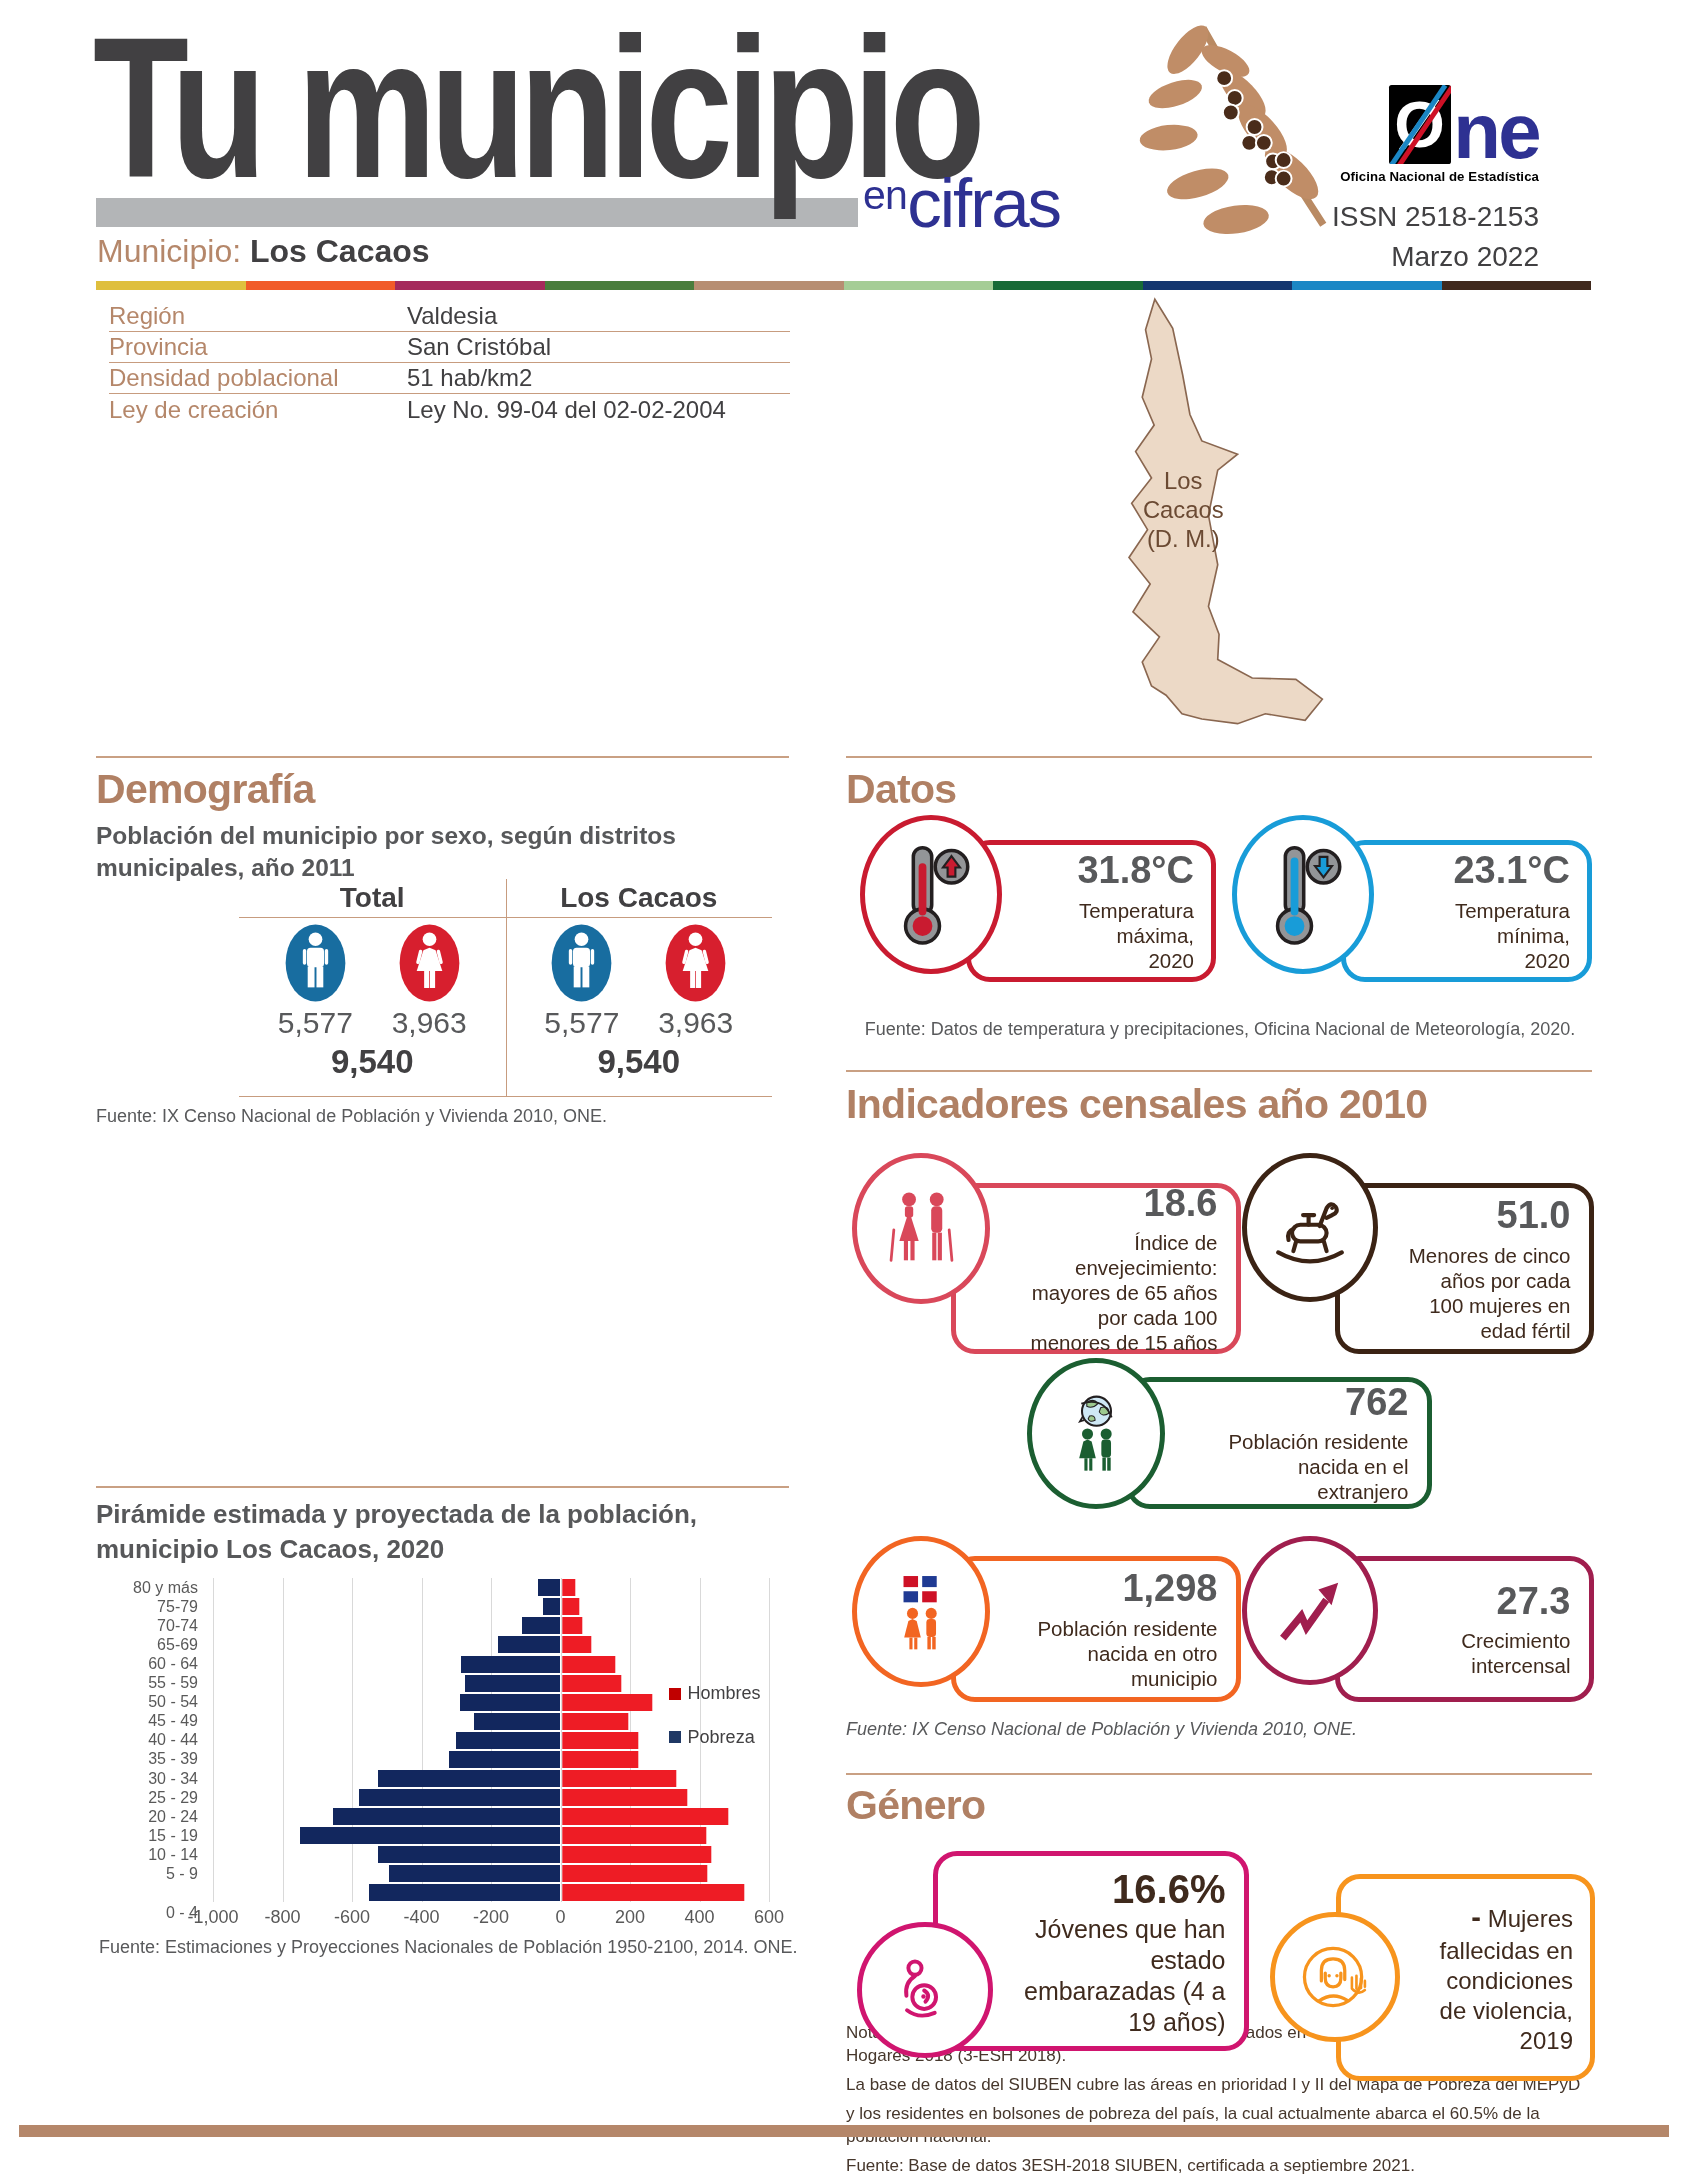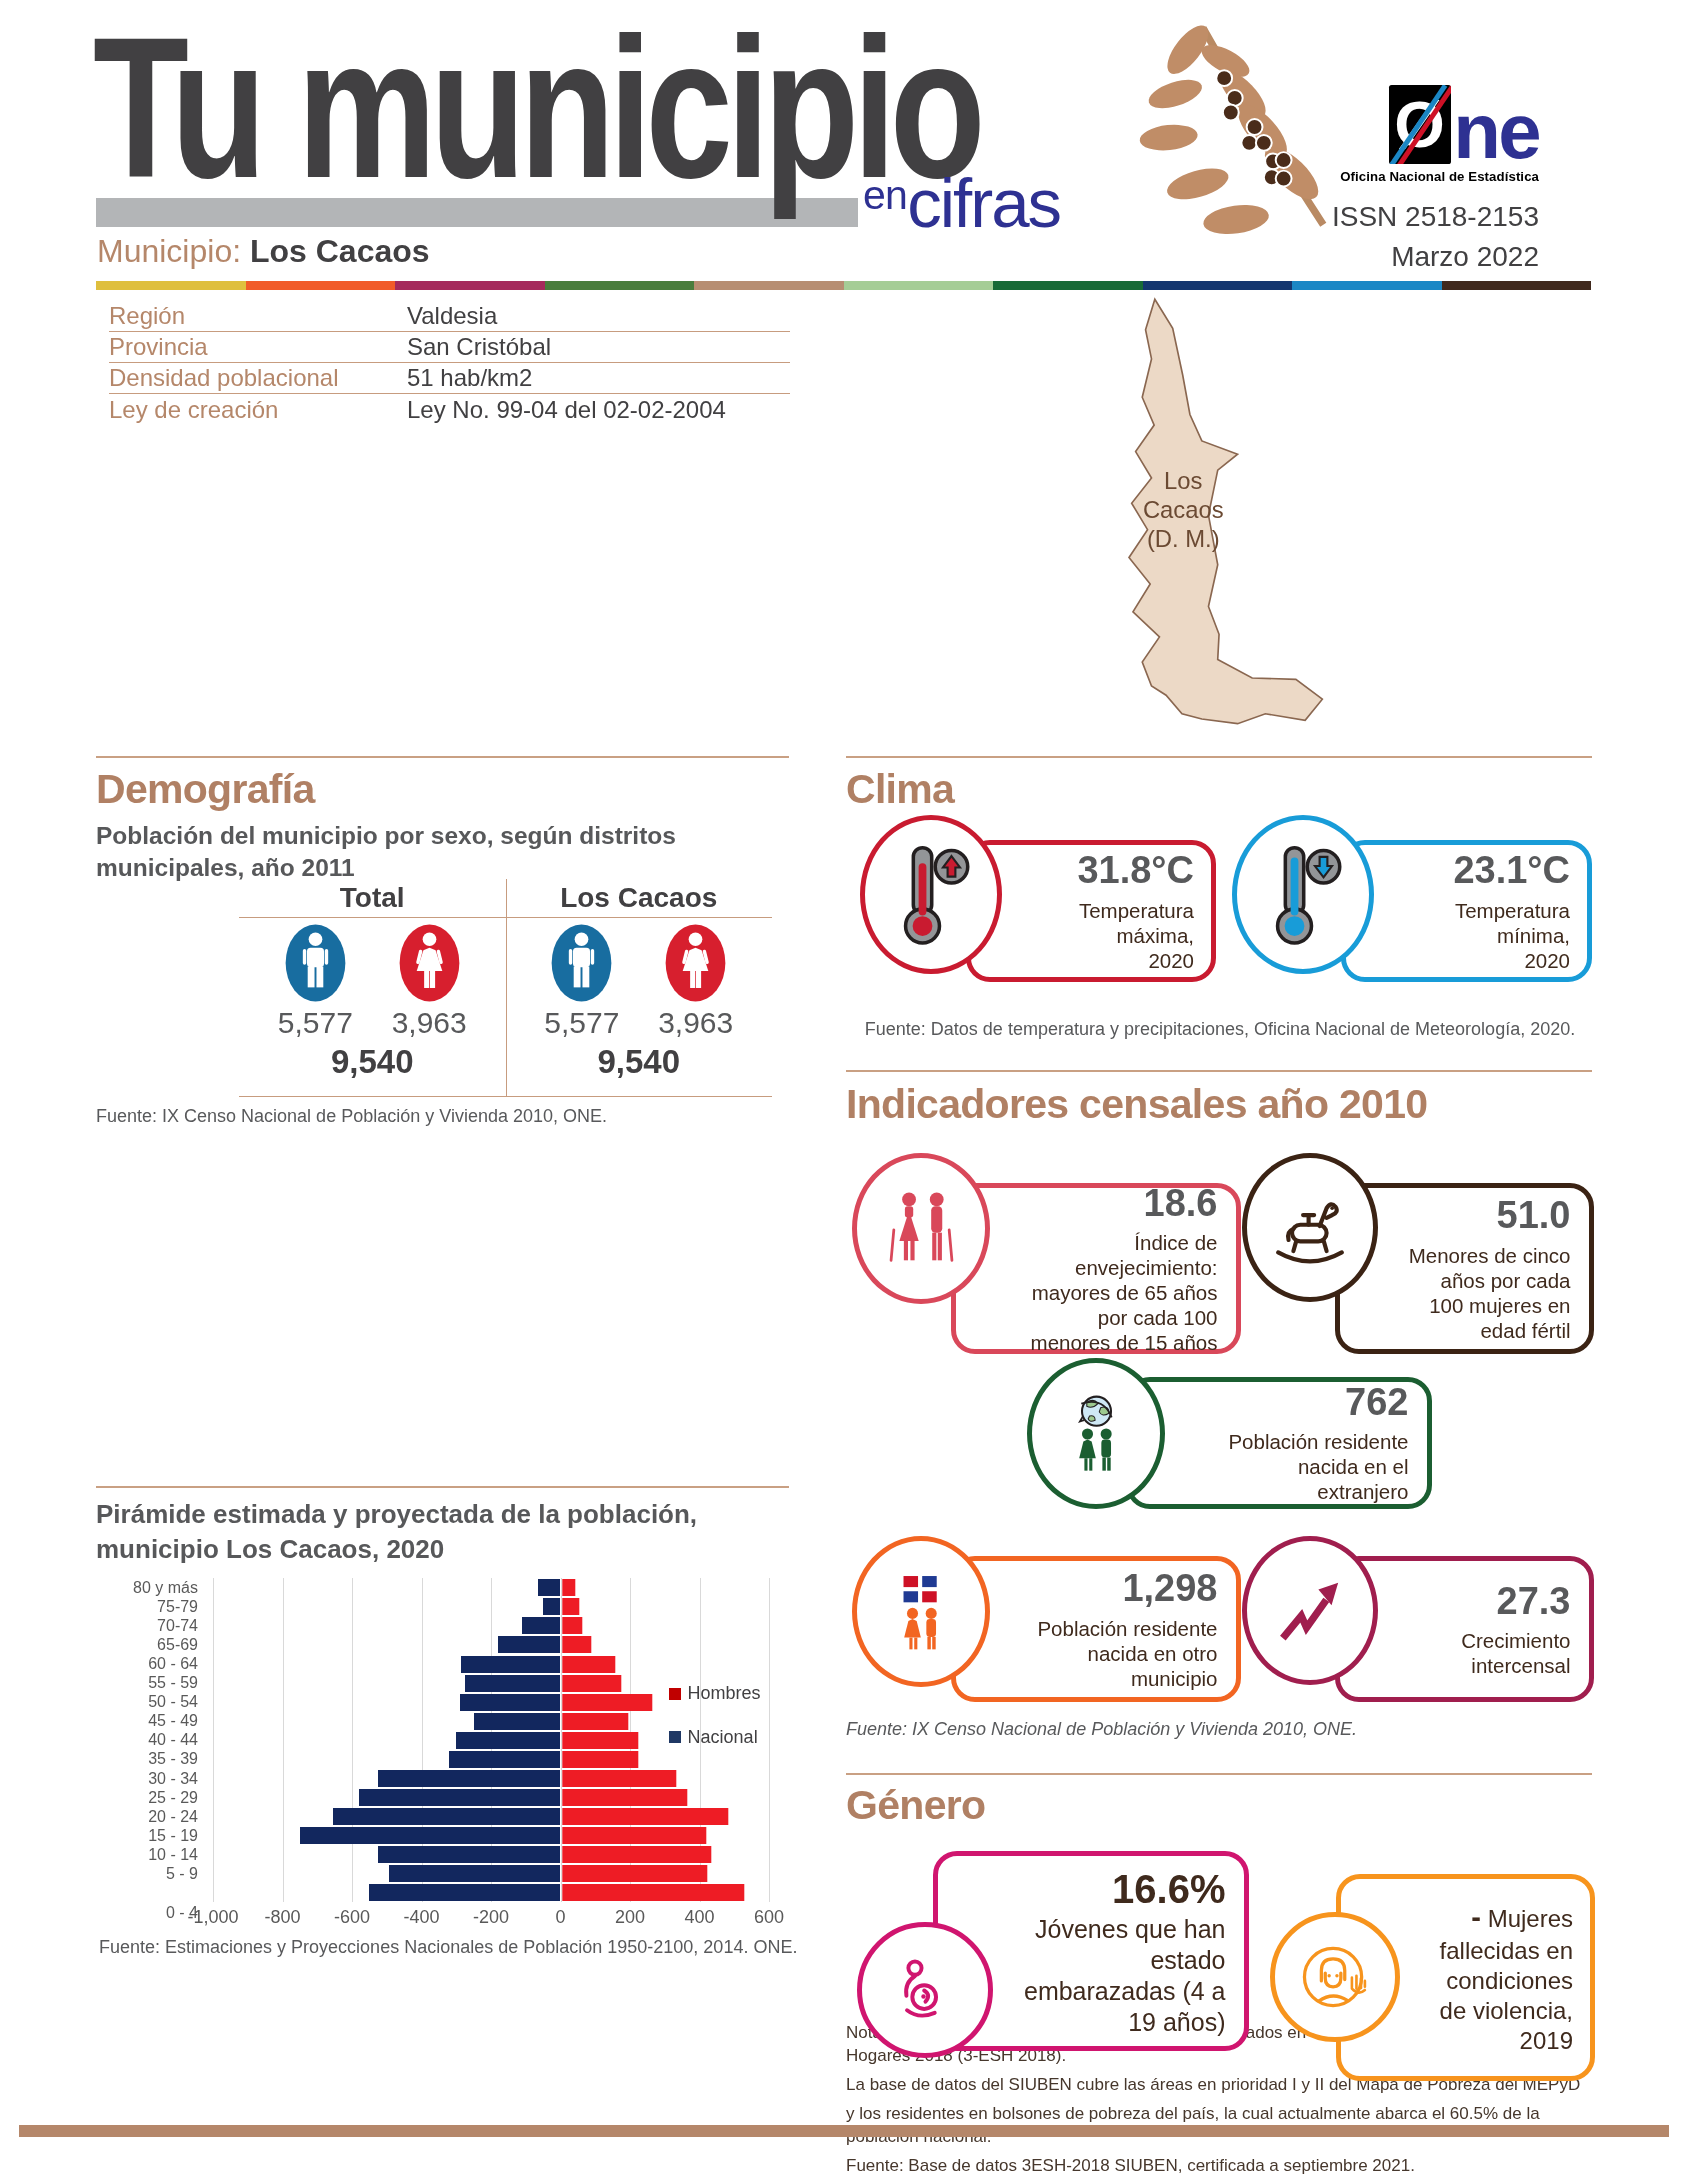--- a/index.html
+++ b/index.html
@@ -354,27 +354,27 @@
         <div class="pyr-tick" style="left: 87.5%;">400</div>
         <div class="pyr-tick" style="left: 100%;">600</div>
       </div>
     <div class="pyr-legend">
         <div class="leg-item">
           <div class="leg-swatch" style="background: rgb(192, 0, 0);"></div>
           <span>Hombres</span>
         </div>
         <div class="leg-item">
           <div class="leg-swatch" style="background: rgb(31, 56, 100);"></div>
-          <span>Nacional</span>
+          <span>Pobreza</span>
         </div>
       </div>
   </div>
   <div class="fuente" style="left:99px;top:1937px;">Fuente: Estimaciones y Proyecciones Nacionales de Población 1950-2100, 2014. ONE.</div>
 
-  <div class="section-h" style="left:846px;top:766px;">Clima</div>
+  <div class="section-h" style="left:846px;top:766px;">Datos</div>
 
   <div class="card" style="left:860px;top:815px;width:356px;height:184px;">
     <div class="box" style="left:106px;top:25px;width:250px;height:142px;border-width:5.3px;border-color:#c91b30;padding:0 17px 0 60px;">
       <div class="val-big">31.8°C</div>
       <div class="card-text"><span>Temperatura máxima,</span><br><span>2020</span></div>
     </div>
     <div class="circle" style="left:0;top:0;width:142px;height:159px;border-width:5.3px;border-color:#c91b30;">
       <svg width="78" height="106" viewBox="0 0 110 150">
         <rect x="30" y="8" width="26" height="94" rx="13" fill="#939598" stroke="#231f20" stroke-width="5"></rect>
         <circle cx="43" cy="119" r="24" fill="#939598" stroke="#231f20" stroke-width="5"></circle>

